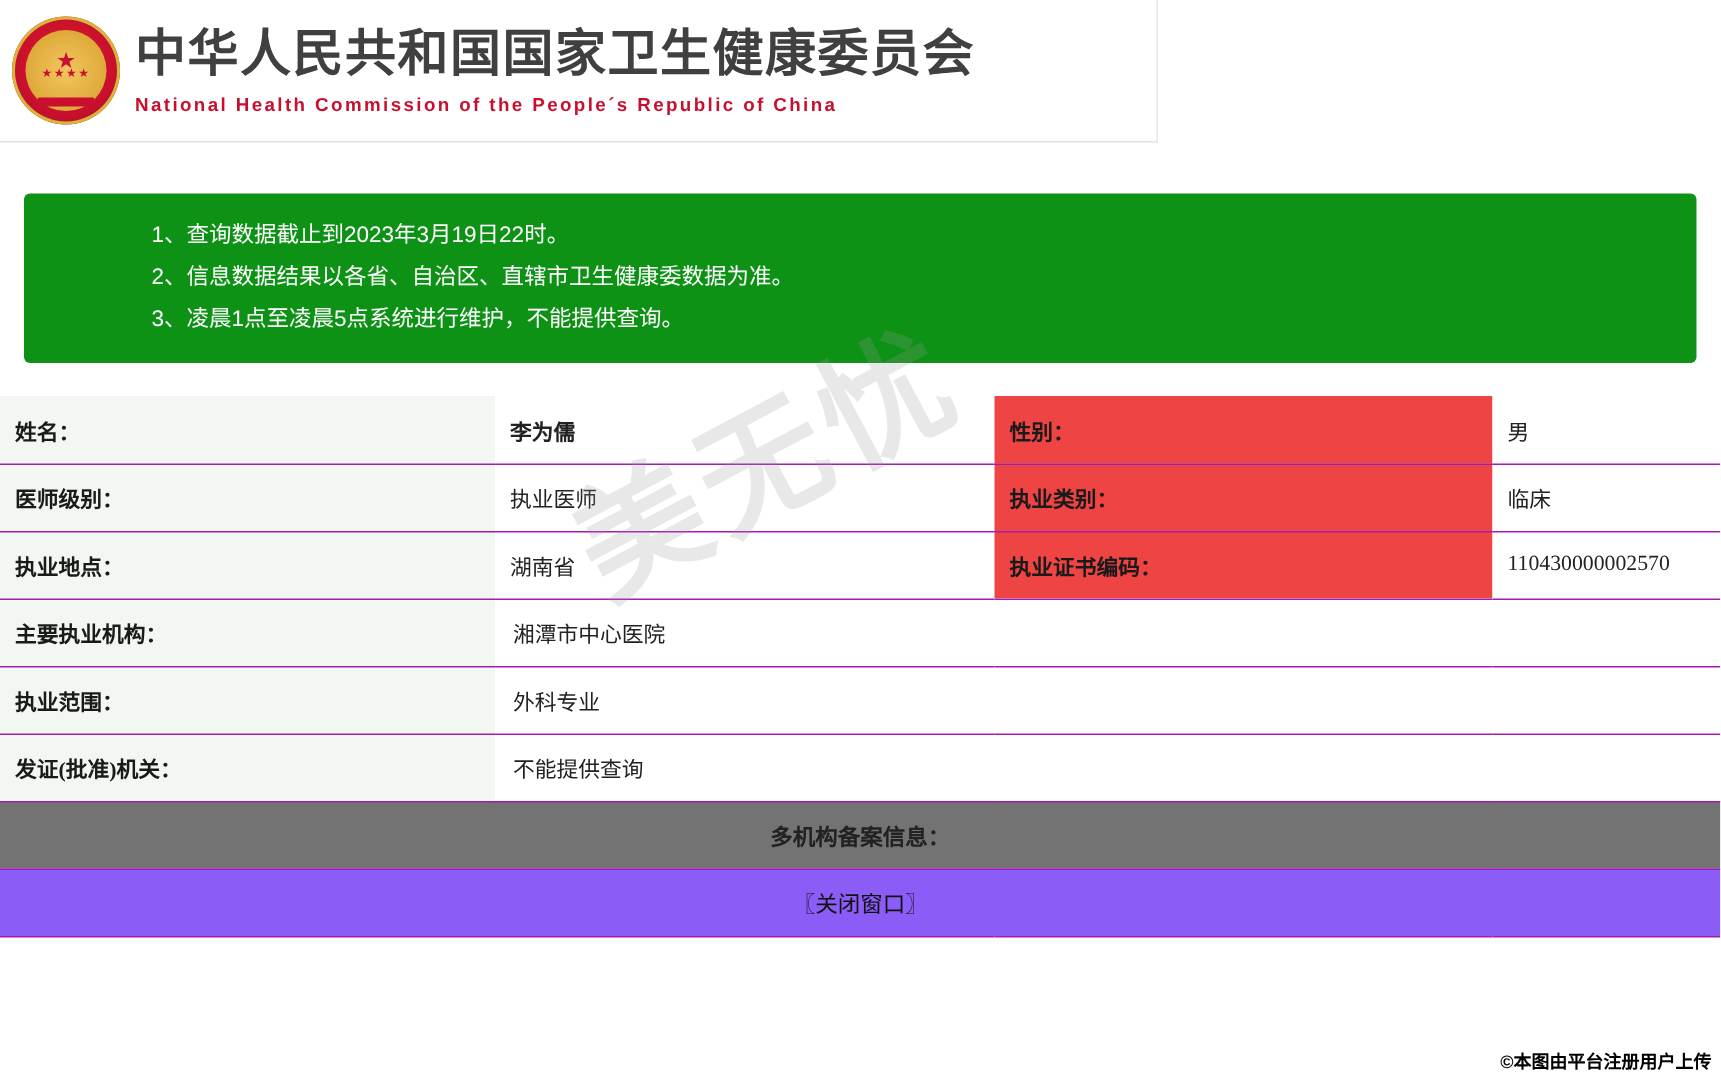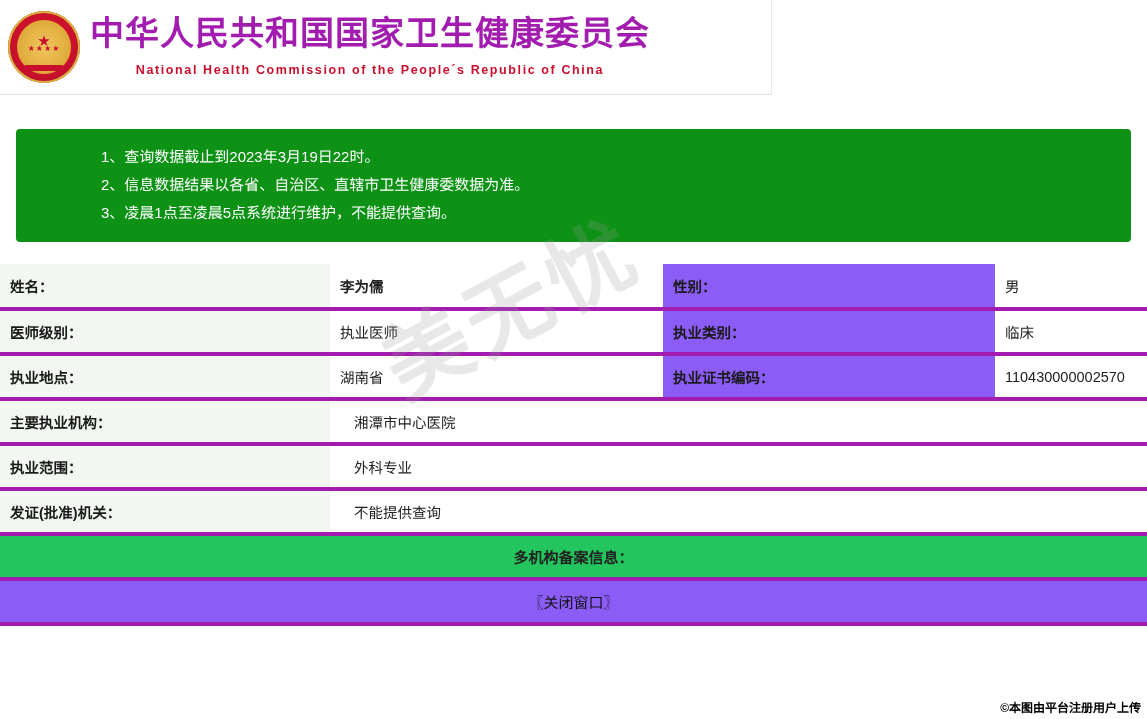--- a/index.html
+++ b/index.html
@@ -72,37 +72,36 @@
     width: 38px; height: 6px;
     background: #c8102e;
     border-radius: 1px;
   }
   .header-text {
     display: flex;
     flex-direction: column;
     justify-content: center;
   }
   .header-cn {
-    color: #a21caf;
+    color: #404040;
     font-size: 34px;
     font-weight: bold;
     letter-spacing: 1px;
     line-height: 1.15;
     white-space: nowrap;
-    font-family: Liberation Mono, monospace;
+    font-family: Liberation Sans, sans-serif;
   }
   .header-en {
     color: #c8102e;
     font-size: 12.5px;
     font-weight: bold;
     letter-spacing: 1.6px;
     margin-top: 6px;
     white-space: nowrap;
     font-family: "Liberation Sans", sans-serif;
-    text-align: center;
   }
 
   
   .notice-wrap {
     padding: 34px 16px 0 16px;
   }
   .notice {
     background: #0d9216;
     color: #ffffff;
     border-radius: 4px;
@@ -118,56 +117,57 @@
     position: relative;
   }
   table.info {
     width: 100%;
     border-collapse: collapse;
     table-layout: fixed;
     font-size: 14.5px;
     color: #222;
   }
   table.info td {
-    border-bottom: 4px solid #a21caf;
+    border-bottom: 1px solid #a21caf;
     height: 45px;
     vertical-align: middle;
     padding: 0 10px;
     box-sizing: border-box;
+    font-family: Liberation Serif, serif;
   }
   td.lbl {
     background: #f2f8f1;
     font-weight: bold;
     color: #1a1a1a;
     width: 330px;
     padding-left: 14px;
   }
   td.lbl-2 {
-    background: #8b5cf6;
+    background: #ef4444;
     font-weight: bold;
     color: #1a1a1a;
     width: 332px;
     padding-left: 12px;
   }
   td.val {
     background: #ffffff;
     padding-left: 10px;
   }
   td.val-name { font-weight: bold; }
   td.val-2 {
     background: #ffffff;
     padding-left: 10px;
     width: 152px;
   }
-  tr.full td.val { padding-left: 24px; }
+  tr.full td.val { padding-left: 12px; }
 
   .multi-row td {
     text-align: center;
     font-weight: bold;
-    background: #22c55e;
+    background: #737373;
     height: 56px;
     border-bottom: 1px solid #e6e6e6;
     font-size: 15px;
   }
   .close-row td {
     text-align: center;
     background: #8b5cf6;
     height: 78px;
     border-bottom: none;
     font-size: 15px;

